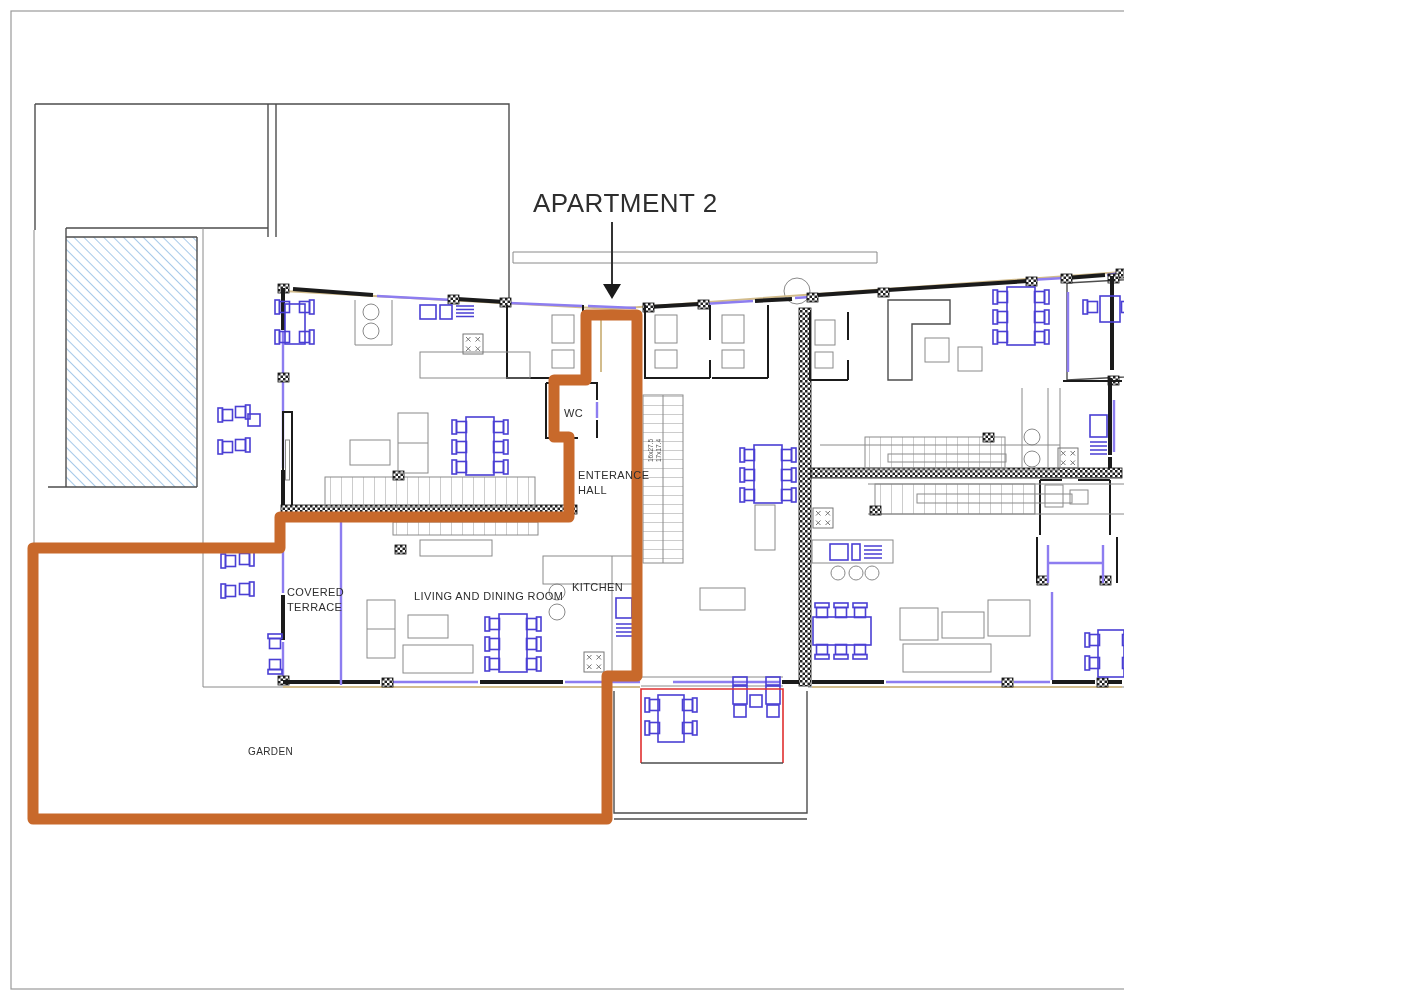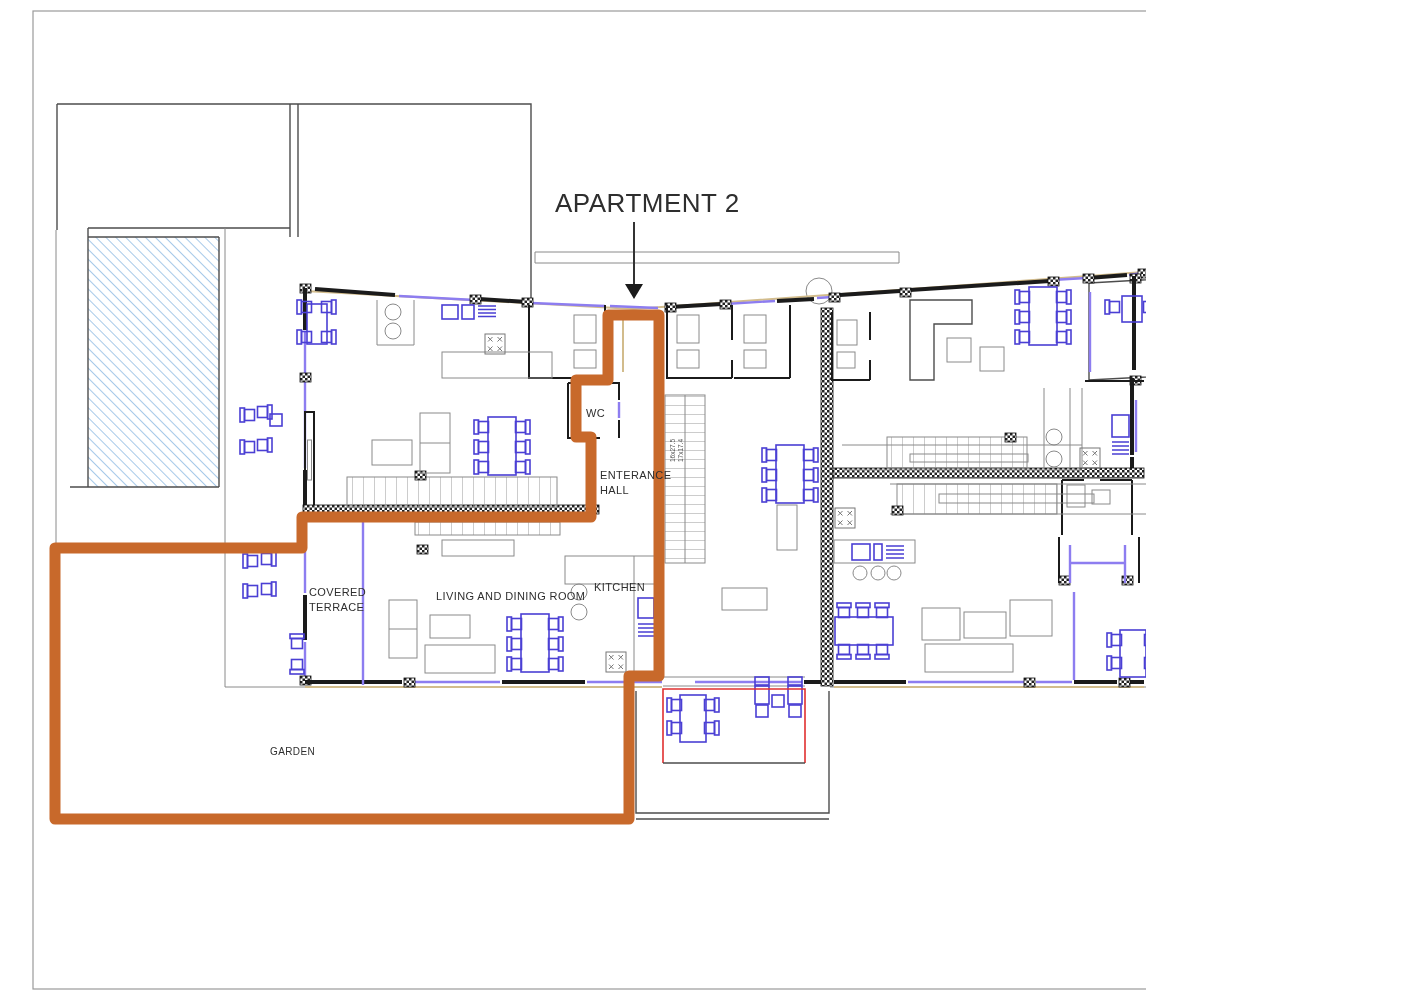--- a/index.html
+++ b/index.html
@@ -1,17 +1,17 @@
 <!DOCTYPE html>
 <html style="--apartment_boundary: #c8692b; --furniture: #4a3fd4; --window: #8d7df0; --wall: #1b1b1b; --thin_line: #8a8a8a; --outline: #4d4d4d; --pool_hatch: #9cc3e6; --terrace_marker: #e03030; --wall_accent: #d2bc8c; --text: #2e2e2e;"><head>
 <meta charset="utf-8">
 <style>
   html,body{margin:0;padding:0;background:#fff;}
   .page{position:relative;width:1124px;height:1000px;background:#fff;overflow:hidden;
-        font-family:"Liberation Sans",sans-serif;padding-left:22px;}
+        font-family:"Liberation Sans",sans-serif;}
   svg{display:block;}
   
   .w  {stroke:var(--wall);stroke-width:4;fill:none;}
   .w2 {stroke:var(--wall);stroke-width:2;fill:none;}
   .g1 {stroke:var(--thin_line);stroke-width:1;fill:none;}
   .g2 {stroke:var(--outline);stroke-width:1.4;fill:none;}
   .fur{stroke:var(--furniture);stroke-width:1.6;fill:none;}
   .win{stroke:var(--window);stroke-width:2.4;fill:none;}
   .tan{stroke:var(--wall_accent);stroke-width:2;fill:none;}
   .red{stroke:var(--terrace_marker);stroke-width:1.6;fill:none;}

